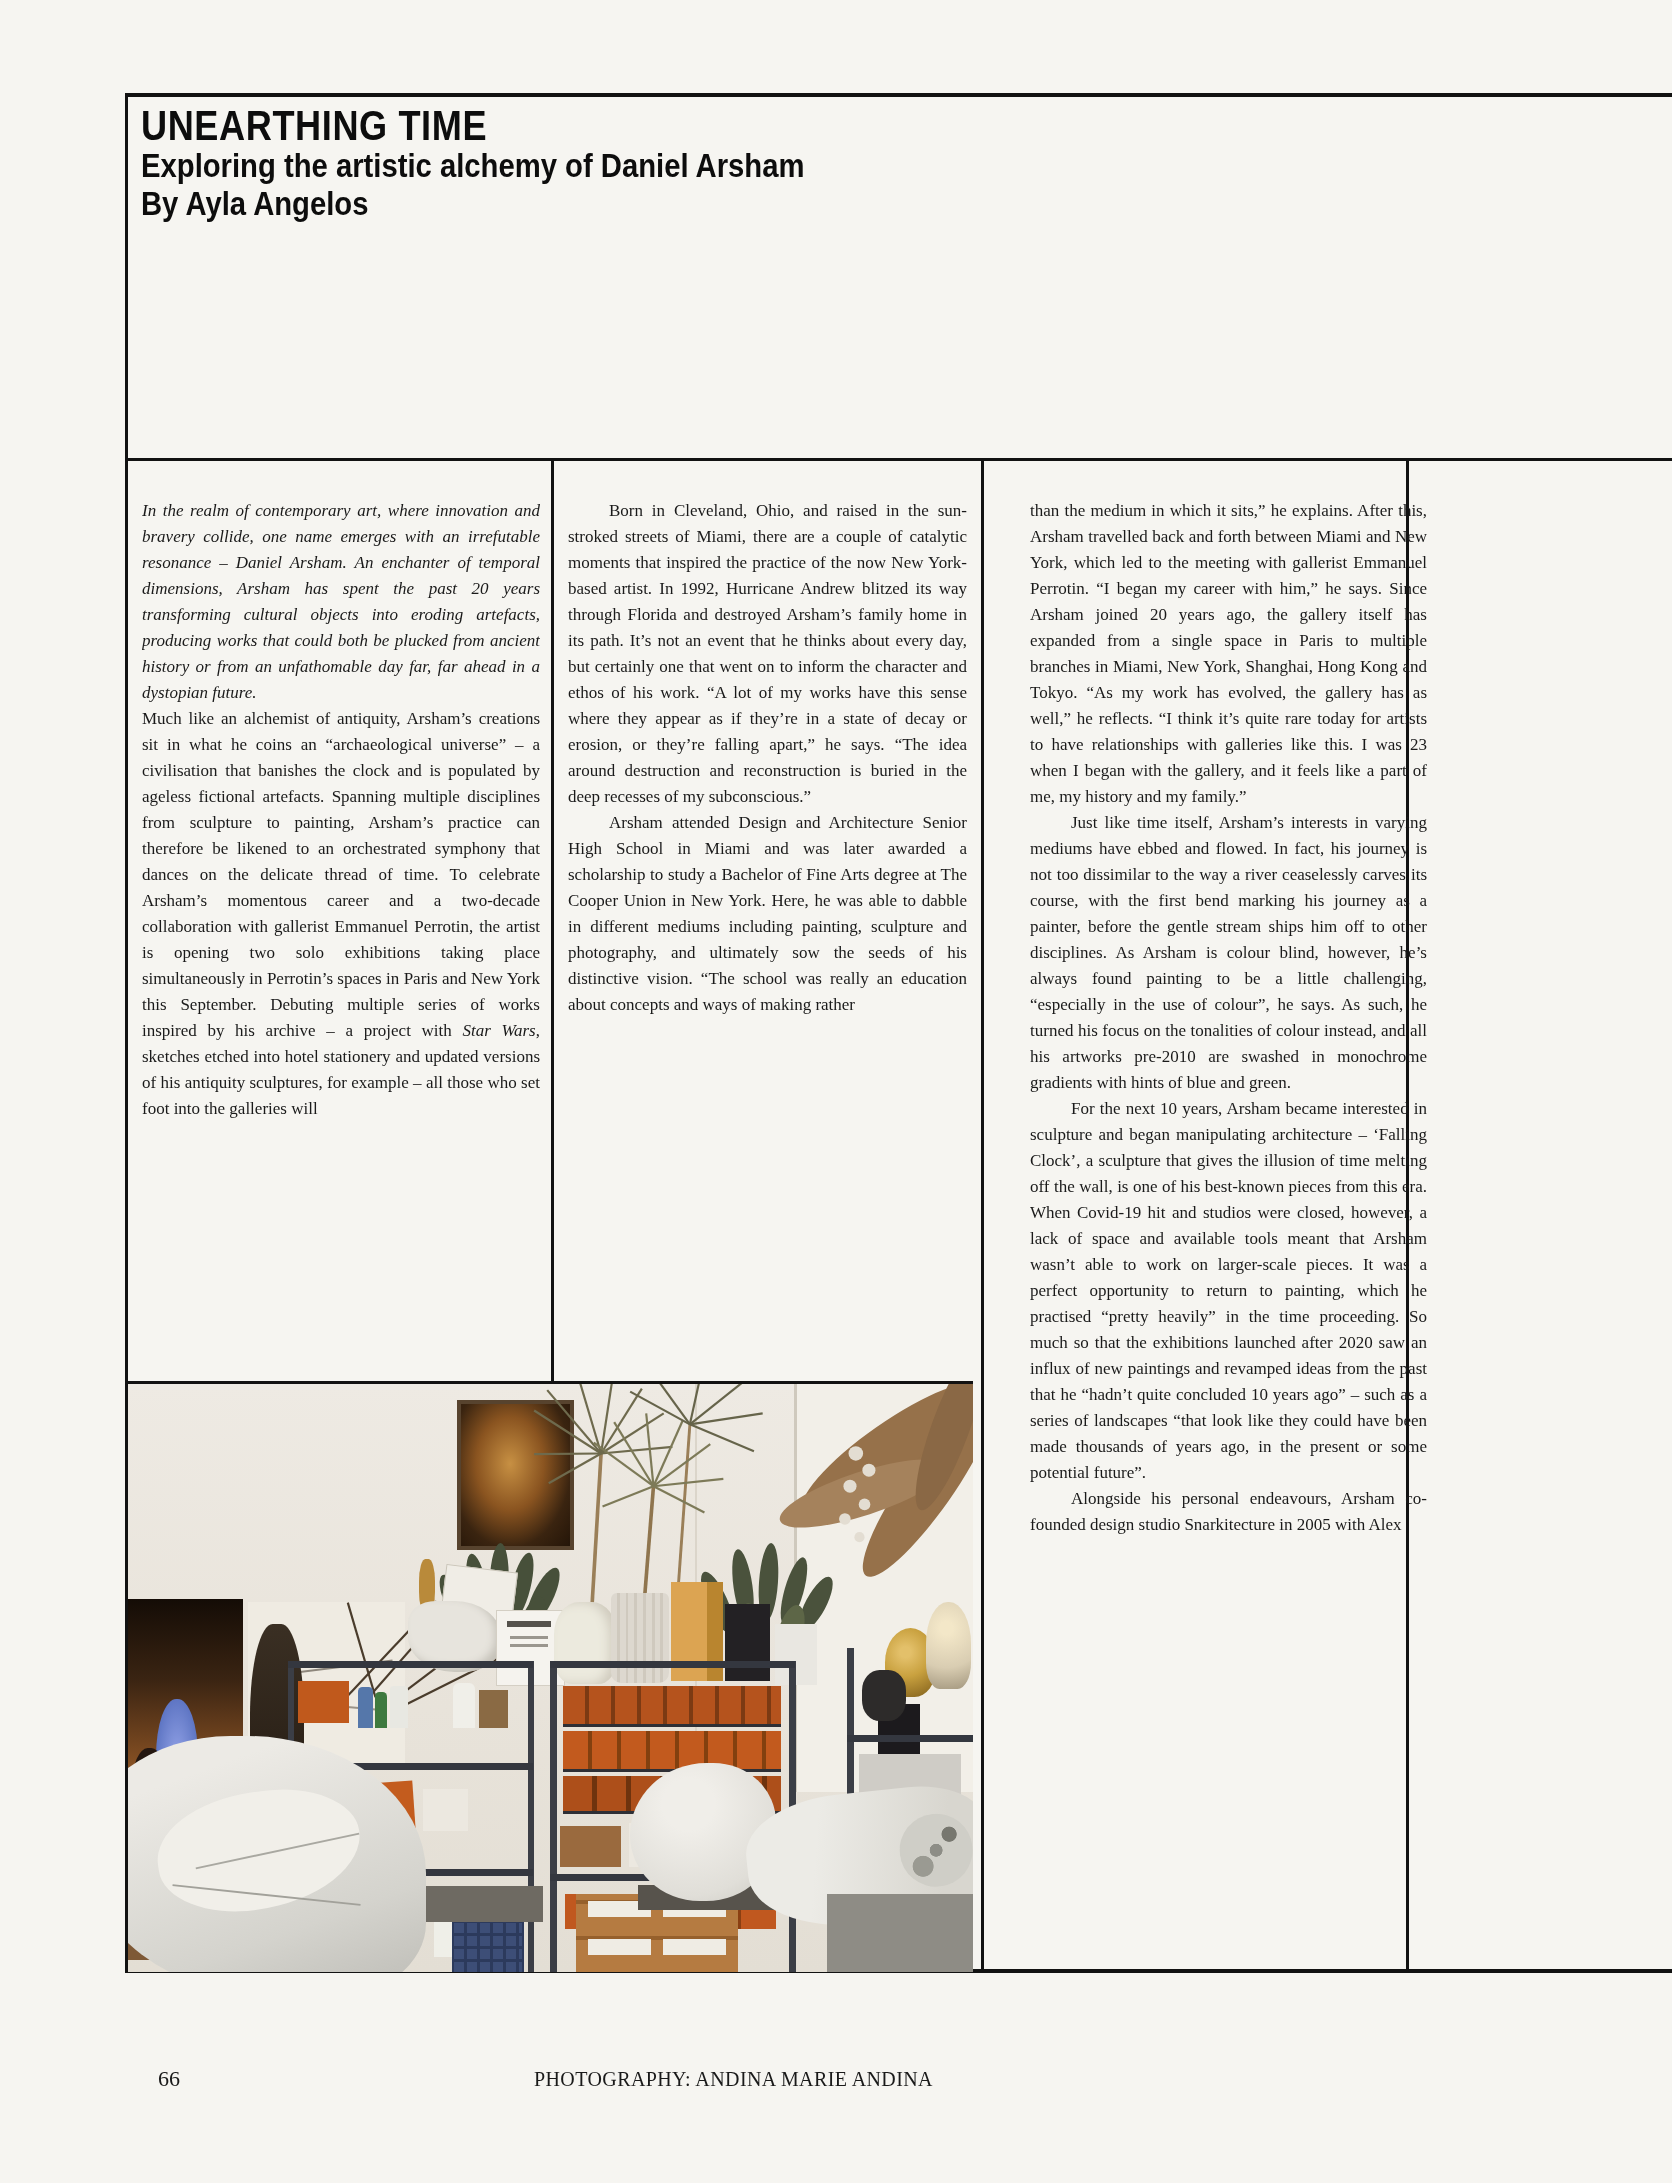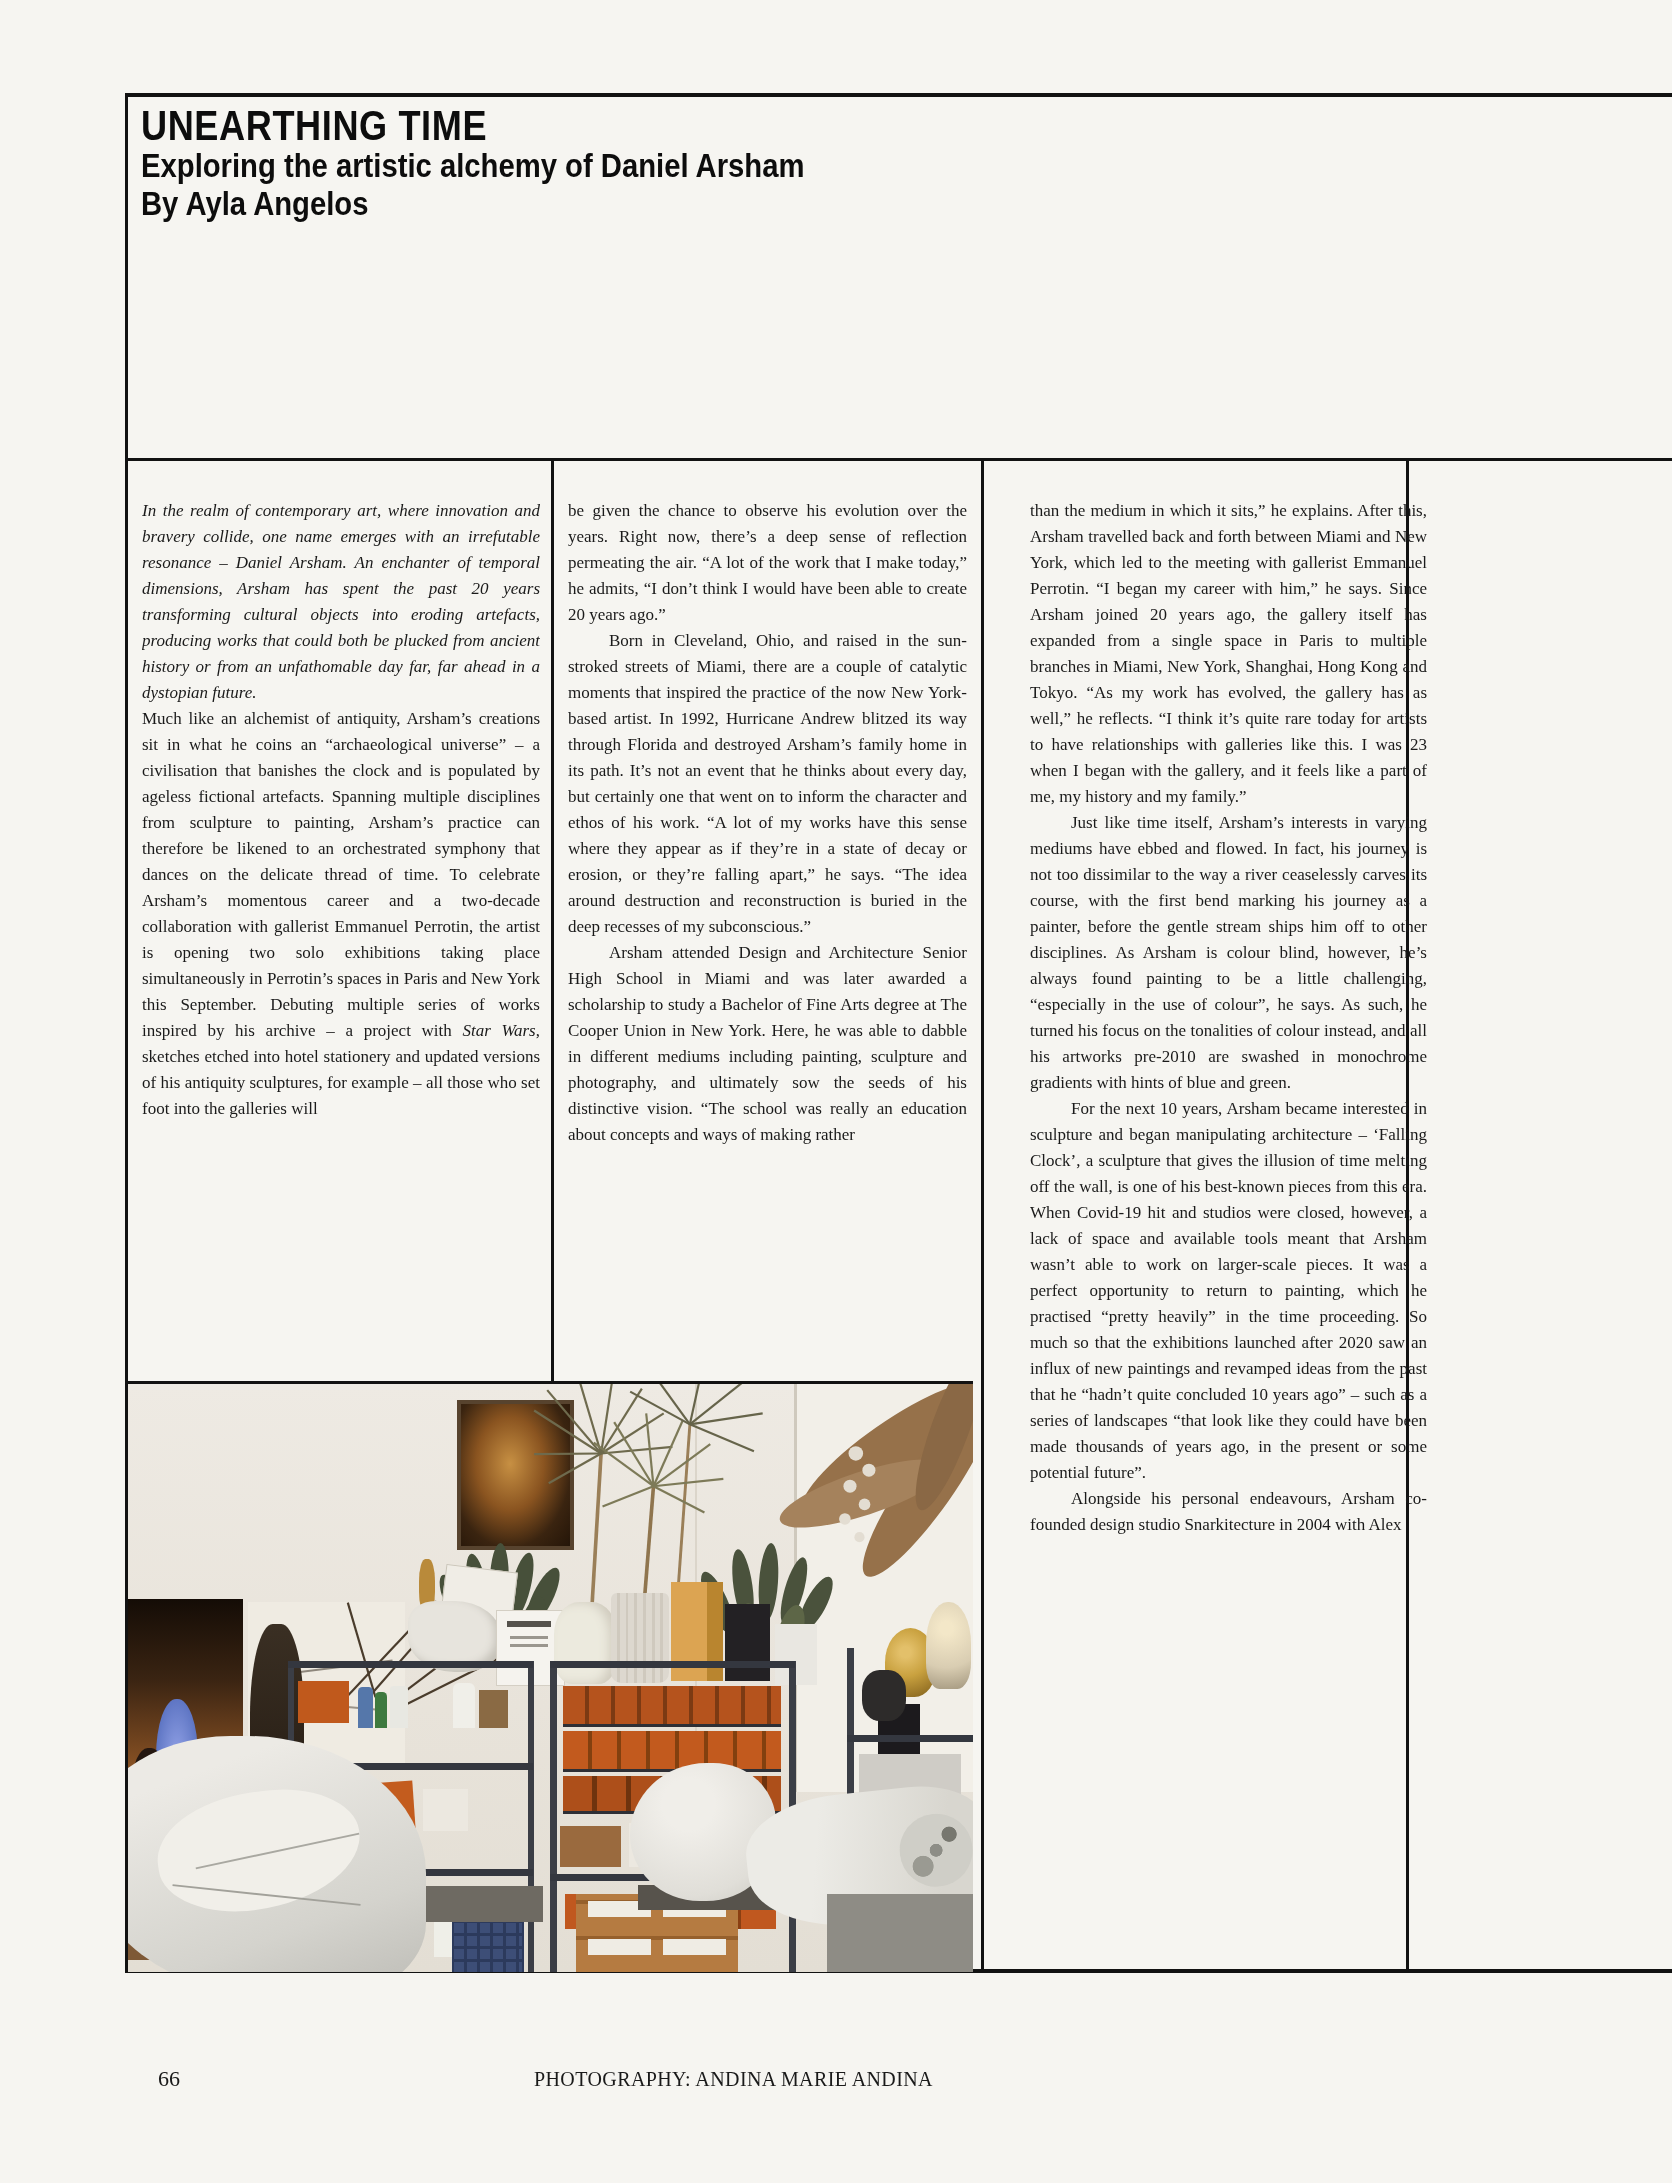--- a/index.html
+++ b/index.html
@@ -66,30 +66,29 @@
   <div class="headline h-title">UNEARTHING TIME</div>
   <div class="headline h-sub">Exploring the artistic alchemy of Daniel Arsham</div>
   <div class="headline h-by">By Ayla Angelos</div>
 
   <div class="col col1">
     <p class="intro">In the realm of contemporary art, where innovation and bravery collide, one name emerges with an irrefutable resonance – Daniel Arsham. An enchanter of temporal dimensions, Arsham has spent the past 20 years transforming cultural objects into eroding artefacts, producing works that could both be plucked from ancient history or from an unfathomable day far, far ahead in a dystopian future.</p>
     <p class="gap-top"><span>Much like an alchemist of antiquity, Arsham’s creations sit in what he coins an “archaeological universe” – a civilisation that banishes the clock and is populated by ageless fictional artefacts. Spanning multiple disciplines from sculpture to painting, Arsham’s practice can therefore be likened to an orchestrated symphony that dances on the delicate thread of time. To celebrate Arsham’s momentous career and a two-decade collaboration with gallerist Emmanuel Perrotin, the artist is opening two solo exhibitions taking place simultaneously in Perrotin’s spaces in Paris and New York this September. Debuting multiple series of works inspired by his archive – a project with </span><span class="em">Star Wars</span><span>, sketches etched into hotel stationery and updated versions of his antiquity sculptures, for example – all those who set foot into the galleries will</span></p>
   </div>
 
   <div class="col col2">
-    <p>be given the chance to observe his evolution over the years. Right now, there’s a deep sense of reflection permeating the air. “A lot of the work that I make today,” he admits, “I don’t think I would have been able to create 20 years ago.”</p>
     <p class="indent">Born in Cleveland, Ohio, and raised in the sun-stroked streets of Miami, there are a couple of catalytic moments that inspired the practice of the now New York-based artist. In 1992, Hurricane Andrew blitzed its way through Florida and destroyed Arsham’s family home in its path. It’s not an event that he thinks about every day, but certainly one that went on to inform the character and ethos of his work. “A lot of my works have this sense where they appear as if they’re in a state of decay or erosion, or they’re falling apart,” he says. “The idea around destruction and reconstruction is buried in the deep recesses of my subconscious.”</p>
     <p class="indent">Arsham attended Design and Architecture Senior High School in Miami and was later awarded a scholarship to study a Bachelor of Fine Arts degree at The Cooper Union in New York. Here, he was able to dabble in different mediums including painting, sculpture and photography, and ultimately sow the seeds of his distinctive vision. “The school was really an education about concepts and ways of making rather</p>
   </div>
 
   <div class="col col3">
     <p>than the medium in which it sits,” he explains. After this, Arsham travelled back and forth between Miami and New York, which led to the meeting with gallerist Emmanuel Perrotin. “I began my career with him,” he says. Since Arsham joined 20 years ago, the gallery itself has expanded from a single space in Paris to multiple branches in Miami, New York, Shanghai, Hong Kong and Tokyo. “As my work has evolved, the gallery has as well,” he reflects. “I think it’s quite rare today for artists to have relationships with galleries like this. I was 23 when I began with the gallery, and it feels like a part of me, my history and my family.”</p>
     <p class="indent">Just like time itself, Arsham’s interests in varying mediums have ebbed and flowed. In fact, his journey is not too dissimilar to the way a river ceaselessly carves its course, with the first bend marking his journey as a painter, before the gentle stream ships him off to other disciplines. As Arsham is colour blind, however, he’s always found painting to be a little challenging, “especially in the use of colour”, he says. As such, he turned his focus on the tonalities of colour instead, and all his artworks pre-2010 are swashed in monochrome gradients with hints of blue and green.</p>
     <p class="indent">For the next 10 years, Arsham became interested in sculpture and began manipulating architecture – ‘Falling Clock’, a sculpture that gives the illusion of time melting off the wall, is one of his best-known pieces from this era. When Covid-19 hit and studios were closed, however, a lack of space and available tools meant that Arsham wasn’t able to work on larger-scale pieces. It was a perfect opportunity to return to painting, which he practised “pretty heavily” in the time proceeding. So much so that the exhibitions launched after 2020 saw an influx of new paintings and revamped ideas from the past that he “hadn’t quite concluded 10 years ago” – such as a series of landscapes “that look like they could have been made thousands of years ago, in the present or some potential future”.</p>
-    <p class="indent">Alongside his personal endeavours, Arsham co-founded design studio Snarkitecture in 2004 with Alex</p>
+    <p class="indent">Alongside his personal endeavours, Arsham co-founded design studio Snarkitecture in 2005 with Alex</p>
   </div>
 
   <div class="photo" role="img" aria-label="Daniel Arsham’s studio: plants atop dark metal shelving filled with orange parts bins, white sculptures draped in the foreground, a gold bust and artworks on the walls">
 
     <div class="ph" style="left:669px;top:0;width:177px;height:408px;background:#f2efe8;"></div>
     <div class="ph" style="left:666px;top:0;width:2.9px;height:408px;background:#cfc9bd;"></div>
     <div class="ph" style="left:567px;top:0;width:2.2px;height:379px;background:#dbd5ca;"></div>
 
     <div class="ph" style="left:329px;top:16px;width:117px;height:150px;background:radial-gradient(ellipse at 45% 42%,#c79043 0%,#8a5420 40%,#3a2410 72%,#241508 100%);border:4.4px solid #57432e;box-sizing:border-box;"></div>
 

